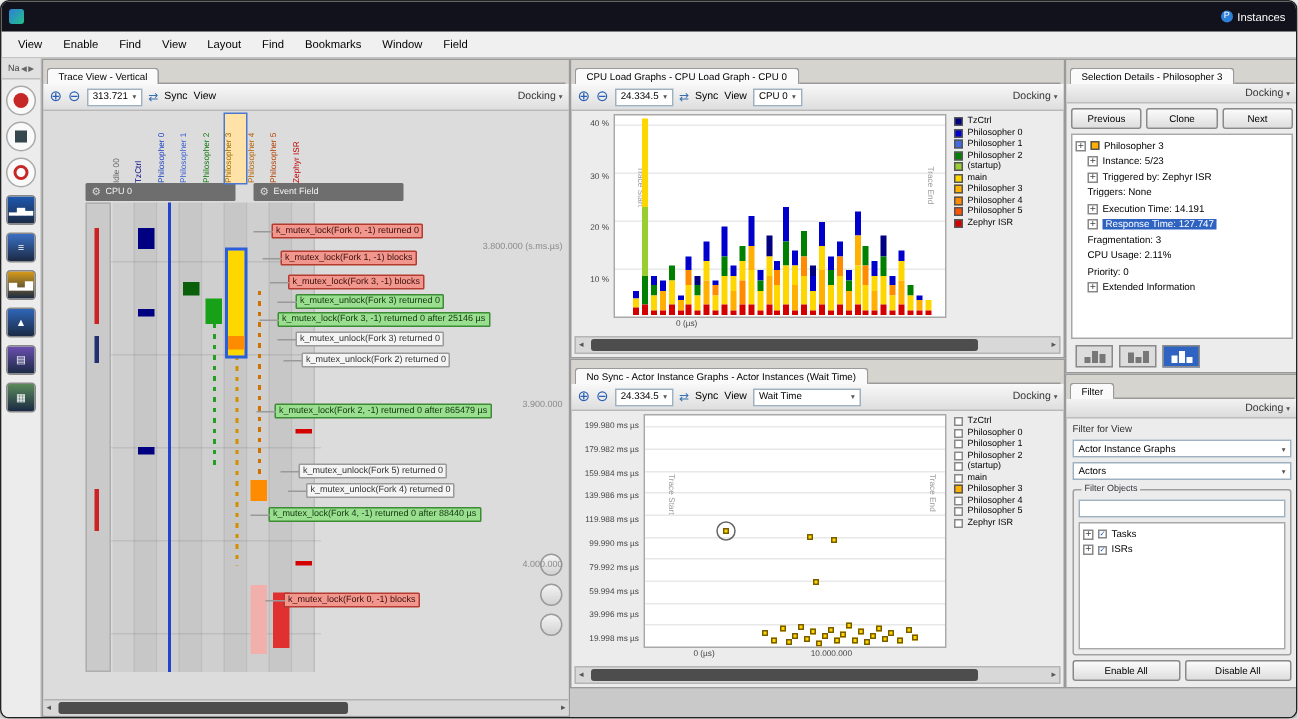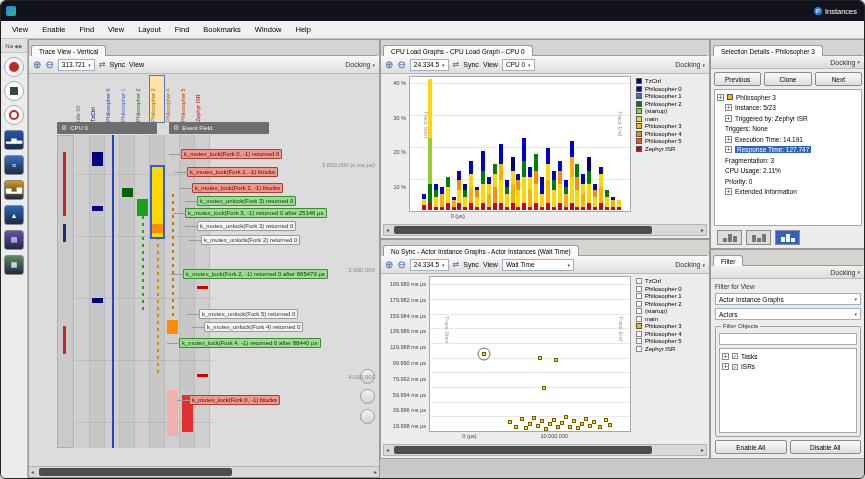--- a/index.html
+++ b/index.html
@@ -165,21 +165,21 @@
 
   <div class="menubar" id="menubar">
       <div class="menuitem">View</div>
       <div class="menuitem">Enable</div>
       <div class="menuitem">Find</div>
       <div class="menuitem">View</div>
       <div class="menuitem">Layout</div>
       <div class="menuitem">Find</div>
       <div class="menuitem">Bookmarks</div>
       <div class="menuitem">Window</div>
-      <div class="menuitem">Help</div>
+      <div class="menuitem">Field</div>
     </div>
 
   <div class="main">
 
     <div class="leftrail">
       <div class="navstrip">
         <span>Na</span>
         <span class="navarrow">◀</span>
         <span class="navarrow">▶</span>
       </div>

